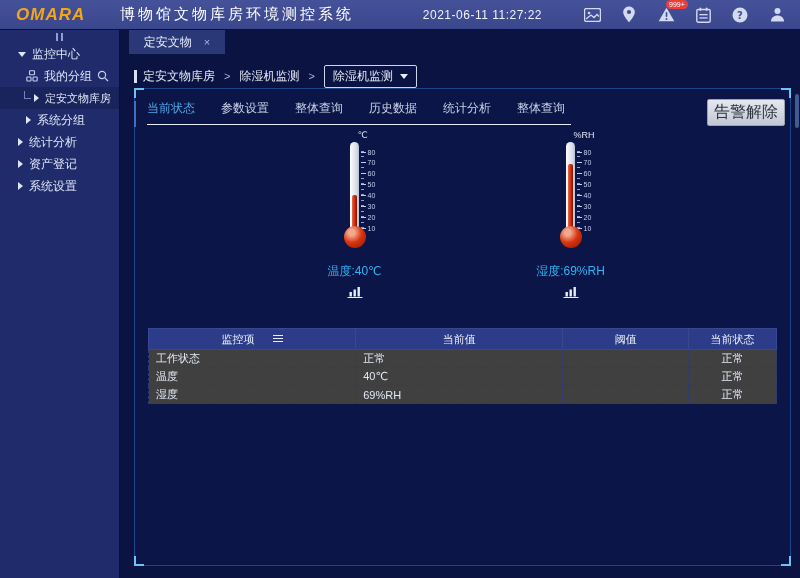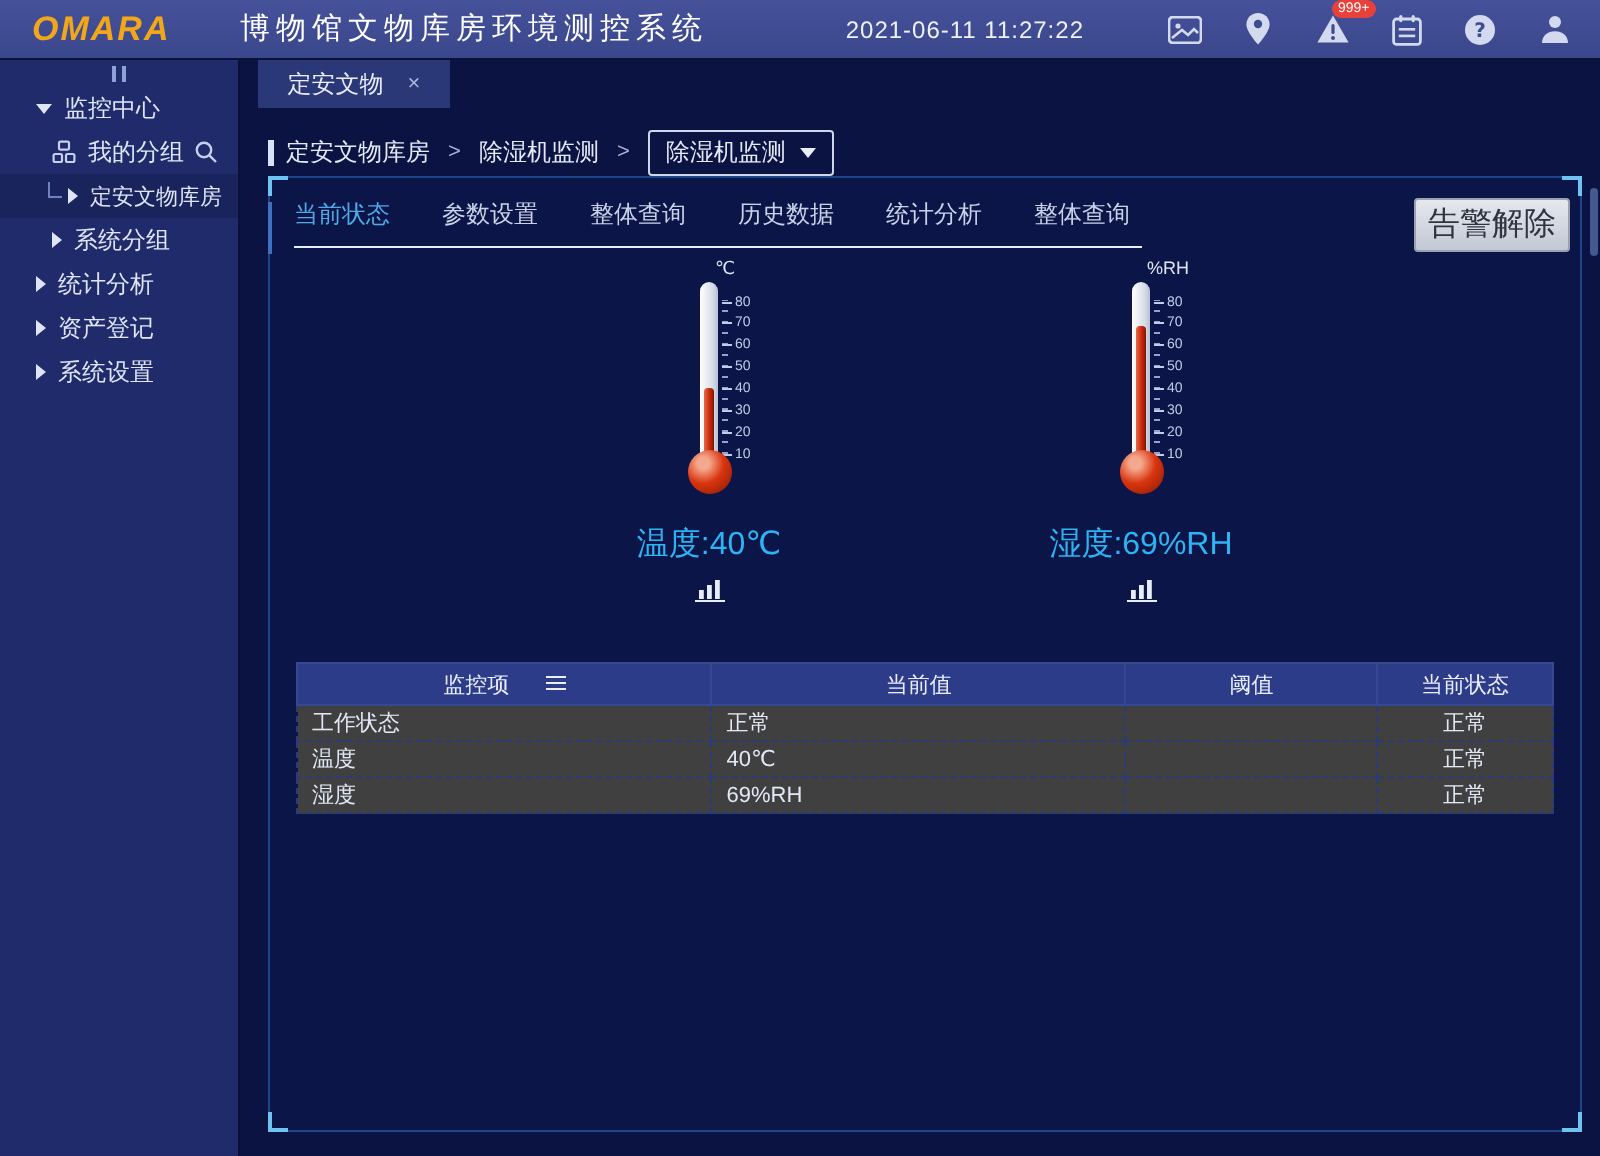--- a/index.html
+++ b/index.html
@@ -87,21 +87,21 @@
   .mercury { position:absolute; bottom:0; left:2px; width:5px;
     background:linear-gradient(90deg,#e8674a,#c42808 60%,#7d1504); border-radius:2px 2px 0 0; }
   .bulb { position:absolute; left:26px; top:84px; width:22px; height:22px; border-radius:50%;
     background:radial-gradient(circle at 35% 30%, #f3a98e 0 14%, #d9350f 48%, #841803 100%); }
   .ticks { position:absolute; left:43px; top:0; width:30px; height:92px; }
   .ticks::before { content:''; position:absolute; left:0; bottom:6px; width:3px; height:77px;
     background:repeating-linear-gradient(to top, #93a4cc 0 1px, transparent 1px 5.45px); }
   .tick { position:absolute; left:0; height:8px; display:flex; align-items:center;
     font-size:7px; color:#c2cce8; }
   .tick i { width:5px; height:1px; background:#c2cce8; margin-right:2px; display:block; }
-  .reading { margin-top:9px; font-size:16px; color:#2db4f4; }
+  .reading { margin-top:9px; font-size:12px; color:#2db4f4; }
   .chart-icon { margin-top:5px; cursor:pointer; display:block; }
 
   
   .monitor-table { width:calc(100% - 26px); margin:30px 13px 0; border-collapse:collapse;
     font-size:11px; table-layout:fixed; }
   .monitor-table col.w1 { width:33%; } .monitor-table col.w2 { width:33%; }
   .monitor-table col.w3 { width:20%; } .monitor-table col.w4 { width:14%; }
   .monitor-table th { background:#2c3c88; height:21px; font-weight:normal; color:#eaeefb;
     border:1px solid #36488f; text-align:center; }
   .monitor-table td { background:#404040; height:17px; padding:1px 7px; color:#e2e8f6;

